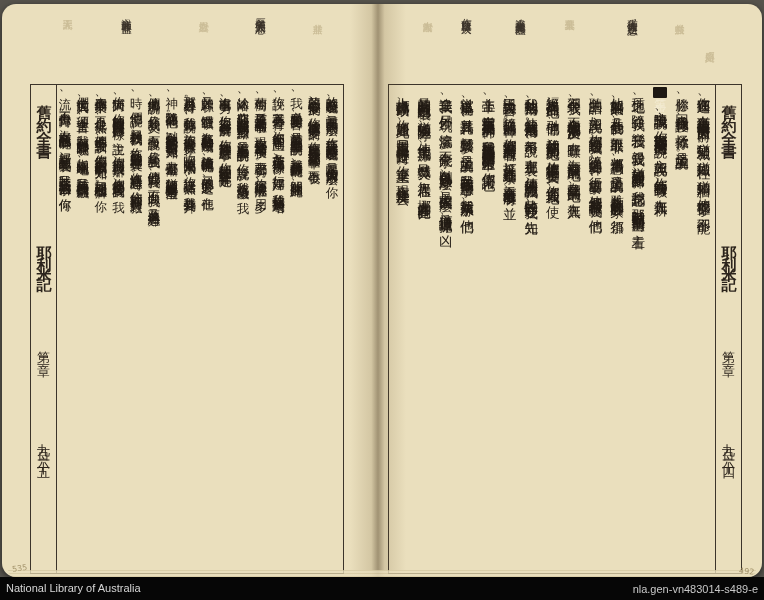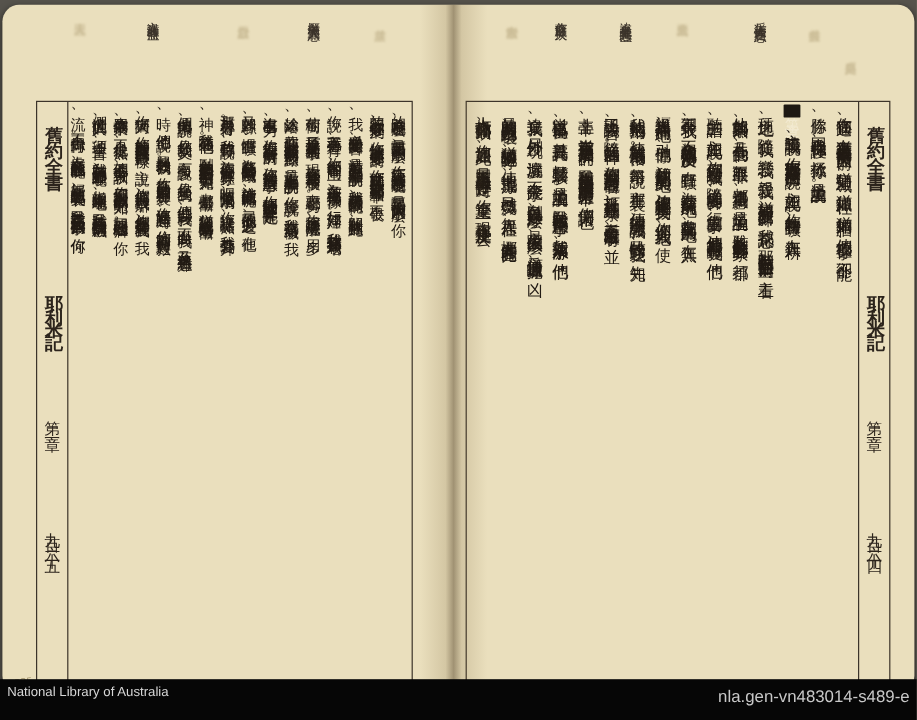--- a/index.html
+++ b/index.html
@@ -54,24 +54,24 @@
   .ghost{position:absolute;writing-mode:vertical-rl;text-orientation:upright;font-size:10px;
          line-height:12px;color:#ad9c72;opacity:.5;filter:blur(.7px);transform:scaleX(-1);}
 
   
   .pencil{position:absolute;font-family:"DejaVu Sans","Liberation Sans",sans-serif;
           font-size:8px;color:#a4946c;}
   .pencil.pl{left:10px;top:560px;transform:rotate(-8deg);}
   .pencil.pr{left:737px;top:563px;transform:rotate(5deg);}
 
   
-  .bar{position:absolute;left:0;bottom:0;width:764px;height:34px;background:#060606;
+  .bar{position:absolute;left:0;bottom:0;width:764px;height:23px;background:#060606;
        font-family:"Liberation Sans","DejaVu Sans",sans-serif;}
   .bar .lib{position:absolute;left:6px;top:5px;font-size:11px;color:#d6d6d6;}
-  .bar .idc{position:absolute;right:6px;top:6px;font-size:14px;color:#c8c8c8;}
+  .bar .idc{position:absolute;right:6px;top:6px;font-size:11px;color:#c8c8c8;}
 </style>
 </head>
 <body>
 
 <div class="photo">
   <div class="spread">
 
     <div class="page left">
       <div id="lp-annots">
           <div class="annot" style="left: 252px;">歷敘猶大人罪惡</div>

